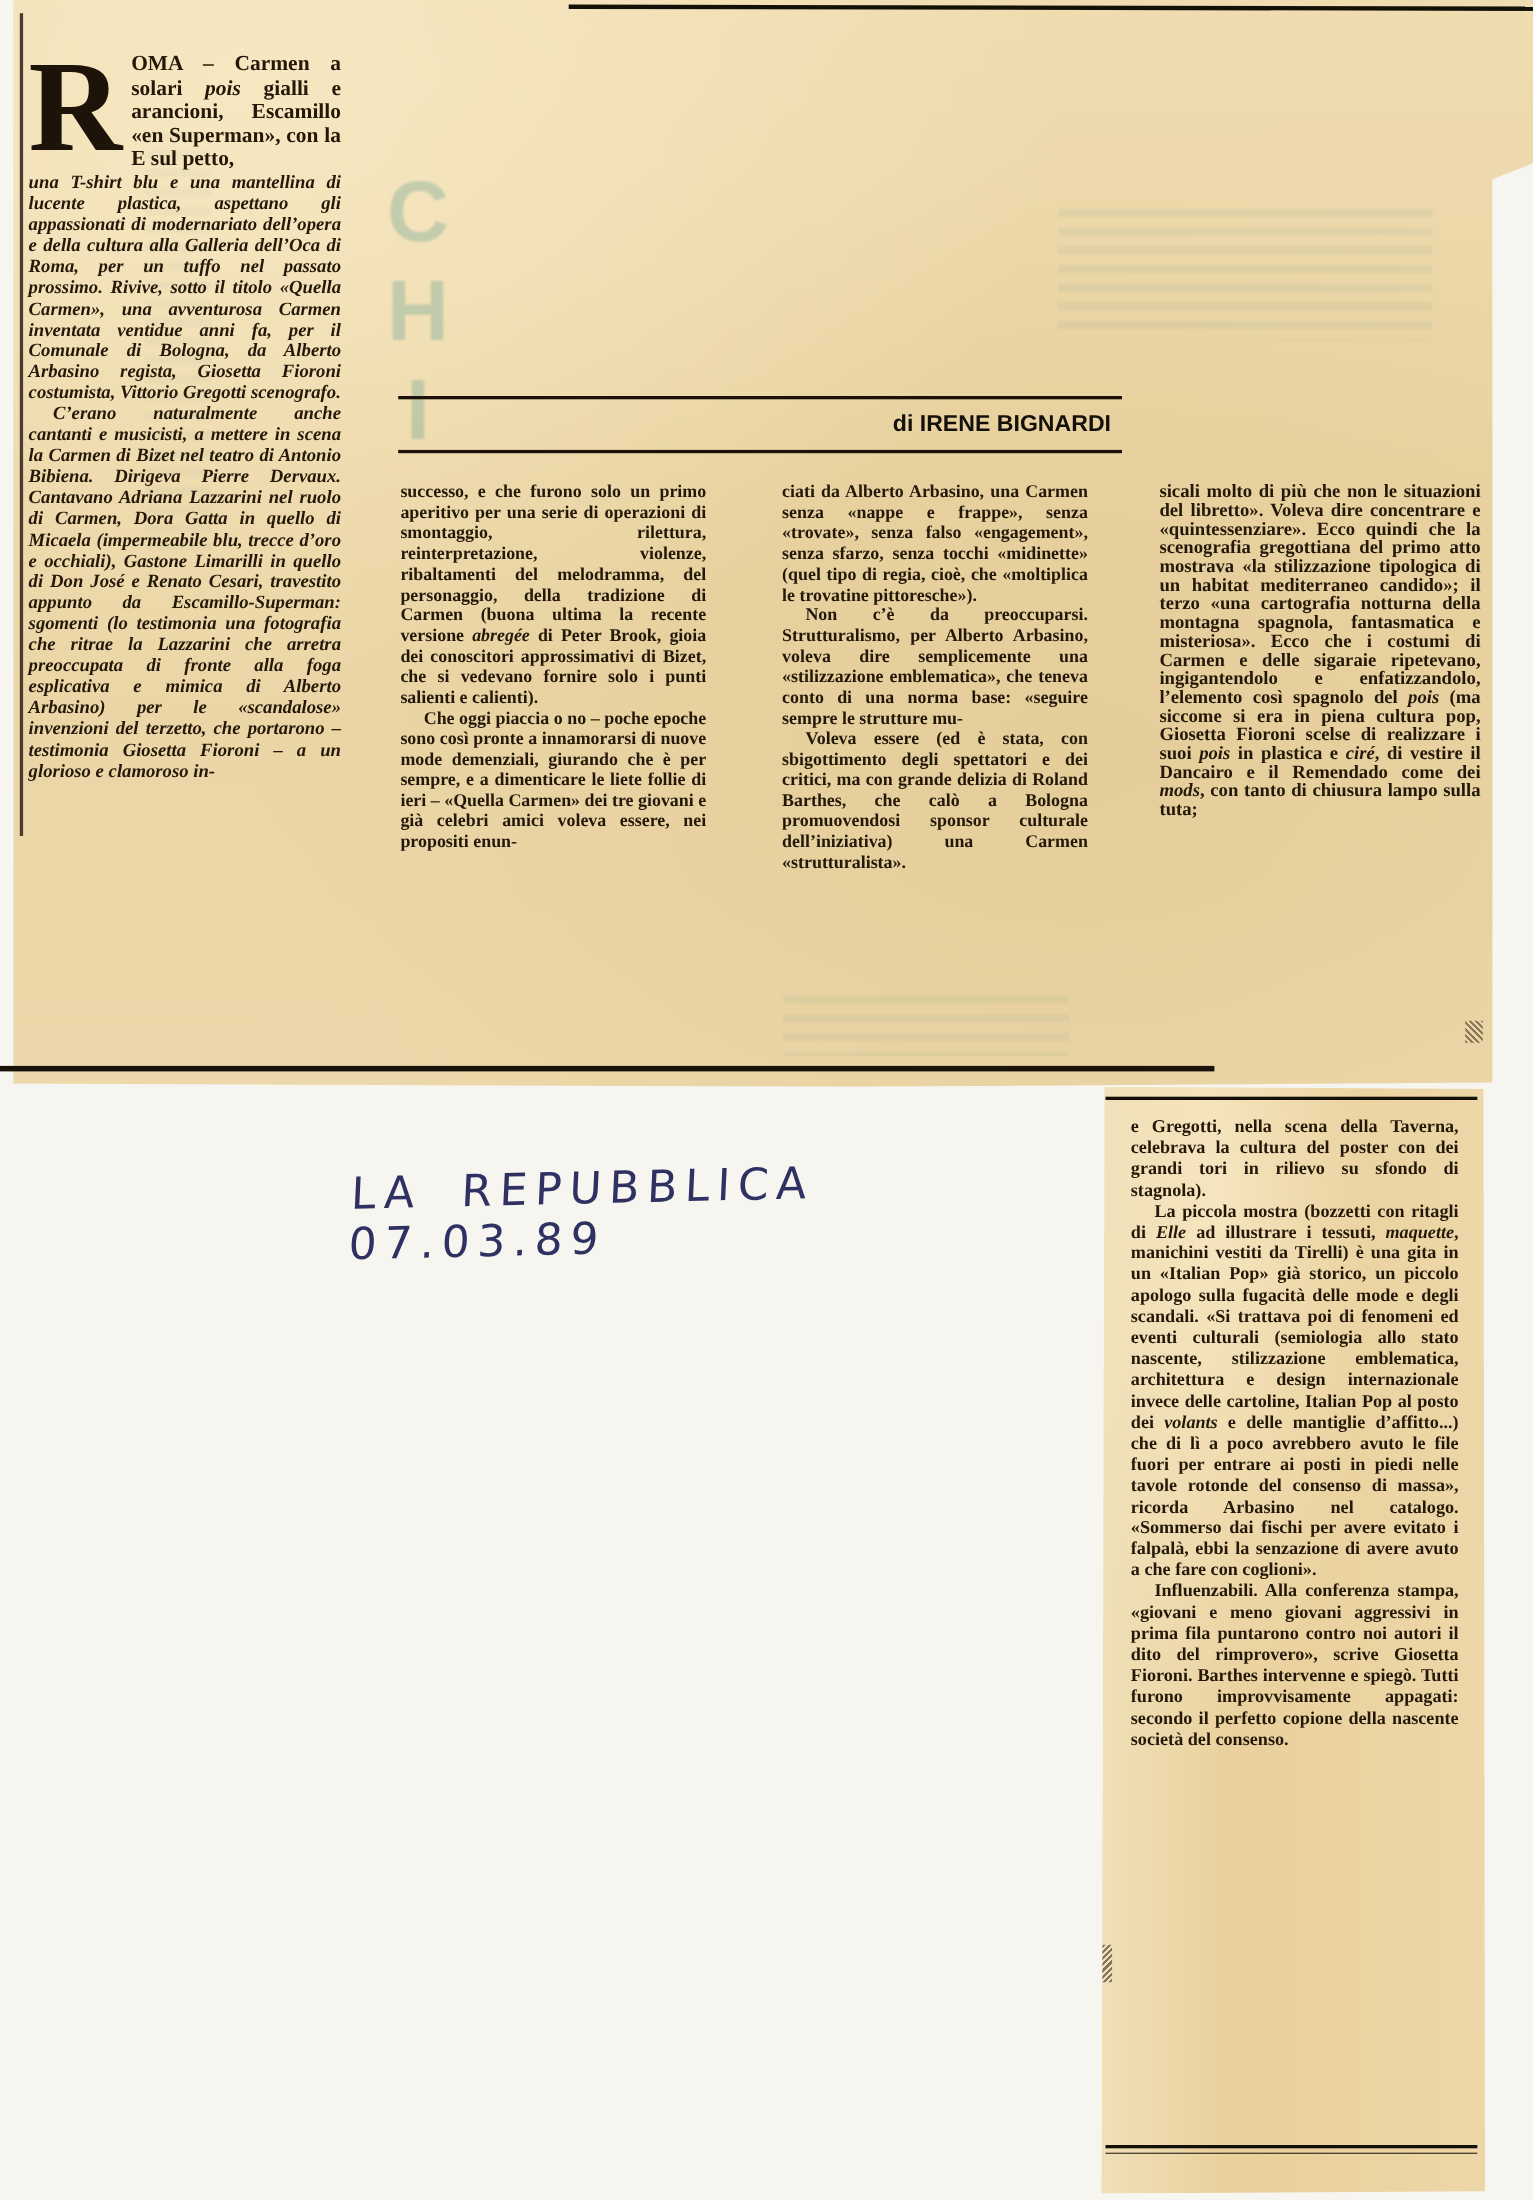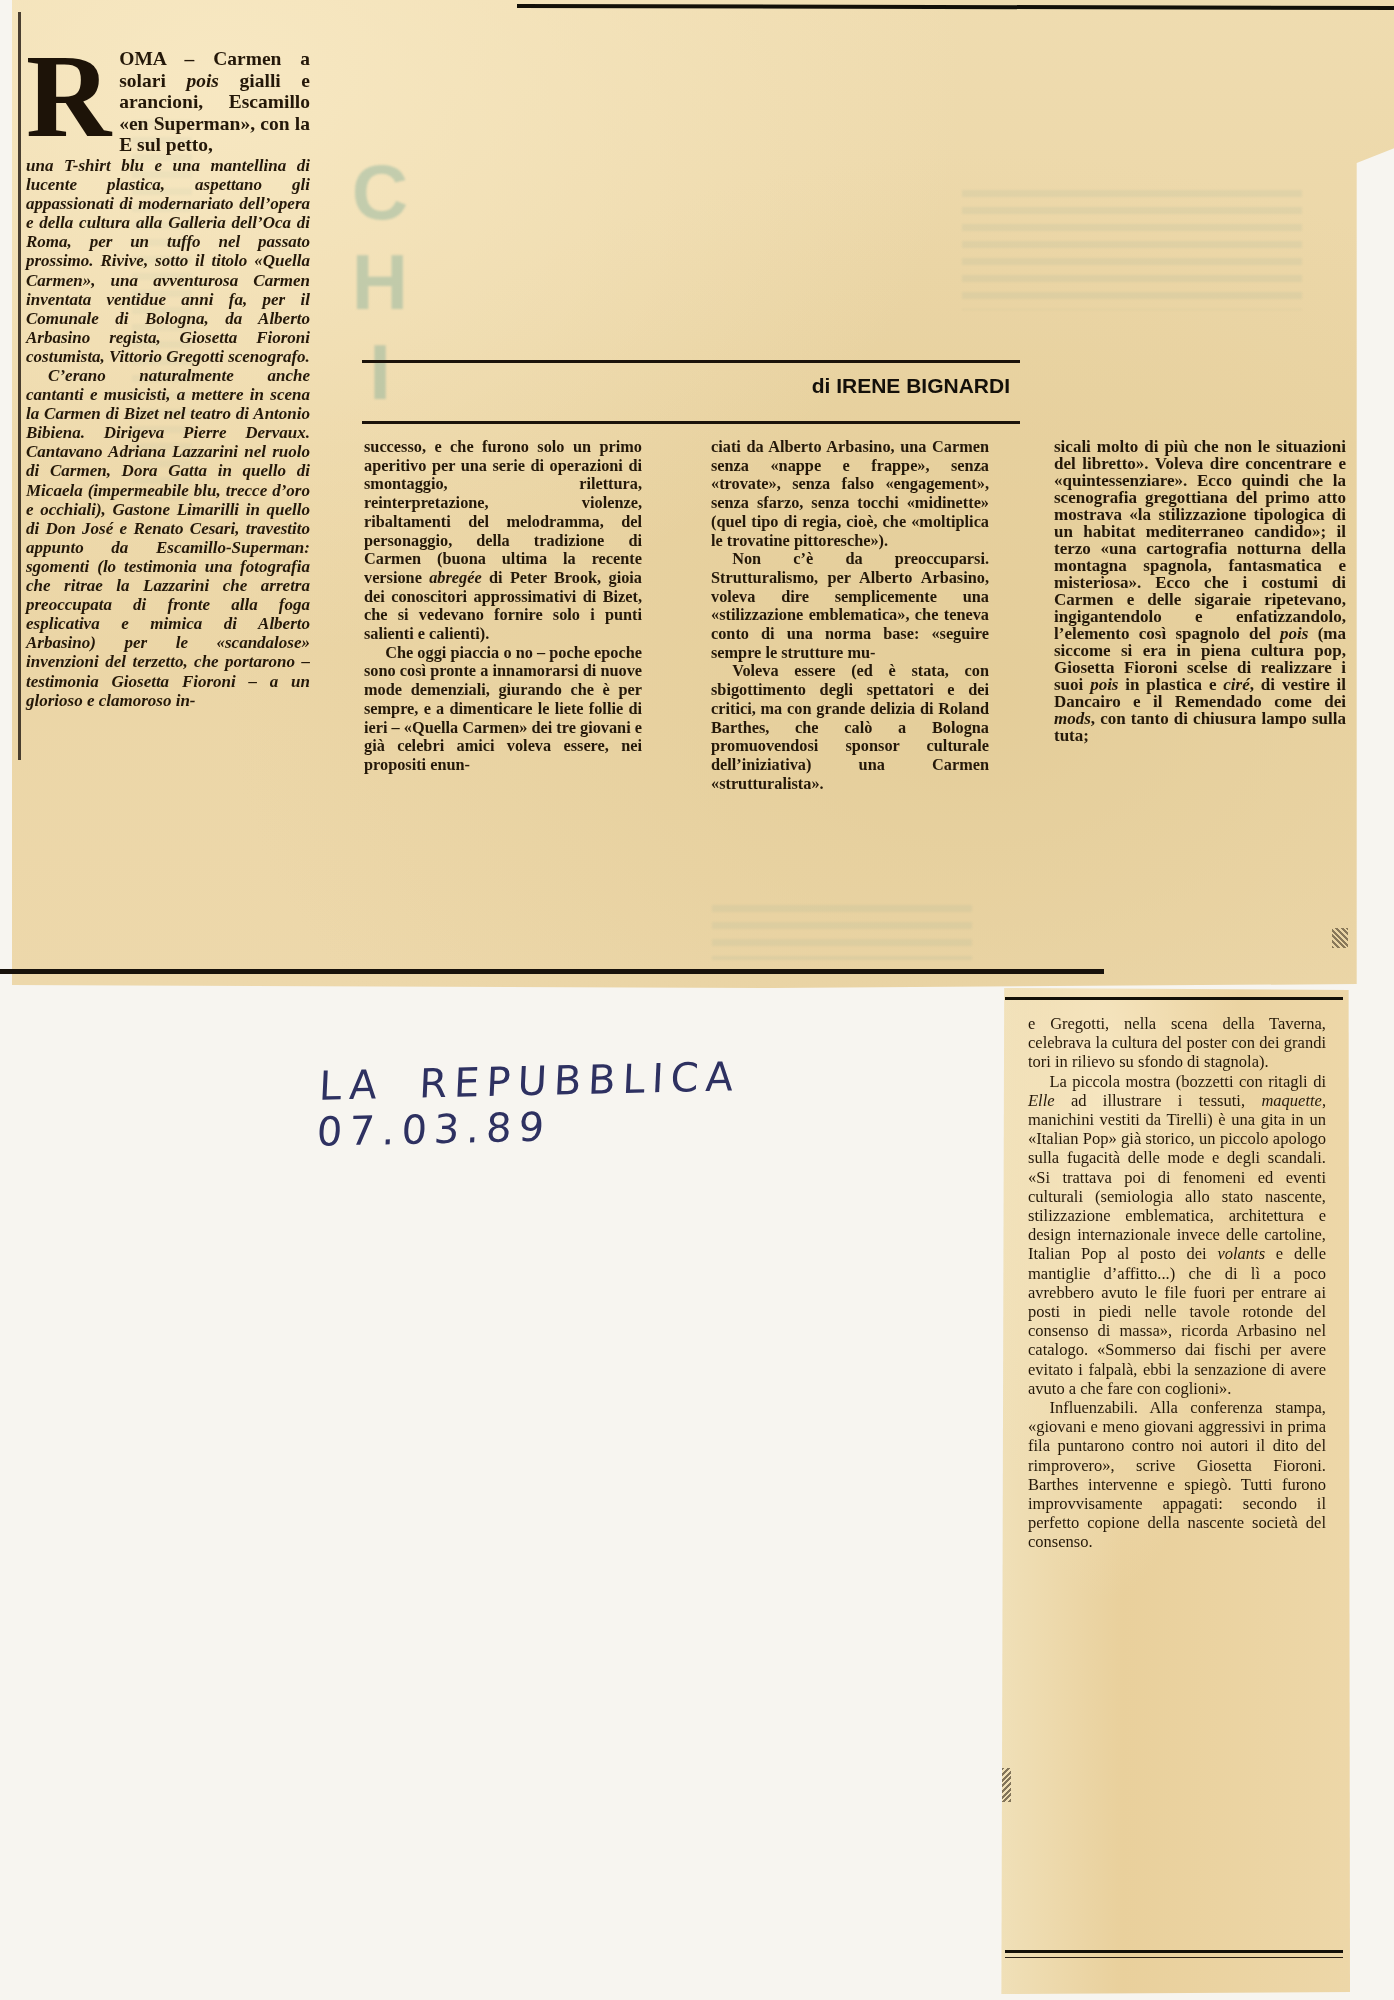--- a/index.html
+++ b/index.html
@@ -29,21 +29,21 @@
   .bb3{left:120px;top:120px;width:60px;height:380px;opacity:.3;}
 
   
   .headline{position:absolute;left:338px;top:20px;width:1040px;text-align:center;
     font-size:39px;line-height:43px;font-weight:700;letter-spacing:-.5px;color:#170f06;}
   .habanera{position:absolute;left:338px;top:146px;width:1040px;text-align:center;
     font-size:124px;line-height:1.08;font-weight:700;font-style:italic;letter-spacing:-3px;color:#1b1willow207;}
   .habanera{color:#1d1207;}
   .byline-box{position:absolute;left:350px;top:360px;width:648px;
     border-top:3px solid #1b130a;border-bottom:3px solid #1b130a;
-    padding:11px 10px 23px 0;text-align:right;
+    padding:11px 10px 11px 0;text-align:right;
     font-family:"Liberation Sans",sans-serif;font-weight:700;font-size:21px;color:#14100a;}
 
   
   .col{position:absolute;text-align:justify;font-weight:700;}
   .col p{margin:0;}
   .col p.ind{text-indent:1.3em;}
   .col1{left:14px;top:48px;width:284px;font-size:17px;line-height:19.1px;}
   .col1 .body-paras p{margin:0;font-style:italic;}
   p.lead{font-size:19.5px;line-height:21.6px;margin:0;text-align:justify;font-weight:700;}
   .dropcap{float:left;font-size:118px;line-height:86px;height:90px;padding:6px 8px 0 0;font-weight:700;color:#1d1308;}
@@ -65,21 +65,21 @@
 
   
   .clip-right{position:absolute;left:1000px;top:988px;width:350px;height:1006px;
     background:
       radial-gradient(ellipse at 30% 10%, rgba(248,233,198,.85) 0%, rgba(248,233,198,0) 40%),
       linear-gradient(90deg,#f0e0b8,#e9d09c 35%,#edd7a8);
     clip-path:polygon(1.2% 0,99.6% .2%,100% 99.8%,.4% 100%);
     filter:drop-shadow(0 1px 2px rgba(0,0,0,.18));}
   .rs-topline{position:absolute;left:5px;top:9px;width:338px;height:3px;background:#131008;}
   .rs-text{position:absolute;left:28px;top:26px;width:298px;text-align:justify;
-    font-weight:400;font-size:16.5px;line-height:19.2px;}
+    font-weight:700;font-size:16.5px;line-height:19.2px;}
   .rs-text p{margin:0;}
   .rs-text p.ind{text-indent:1.3em;}
   .rs-bottomline{position:absolute;left:5px;top:962px;width:338px;height:3px;background:#131008;}
   .rs-bottomline2{position:absolute;left:5px;top:969px;width:338px;height:1px;background:#2a2116;}
   .rs-squiggle{position:absolute;left:2px;top:780px;width:9px;height:34px;opacity:.6;
      background:repeating-linear-gradient(135deg,#3a2d1c 0 2px,transparent 2px 4px);}
 
   i{font-style:italic;}
 </style>
 </head>

